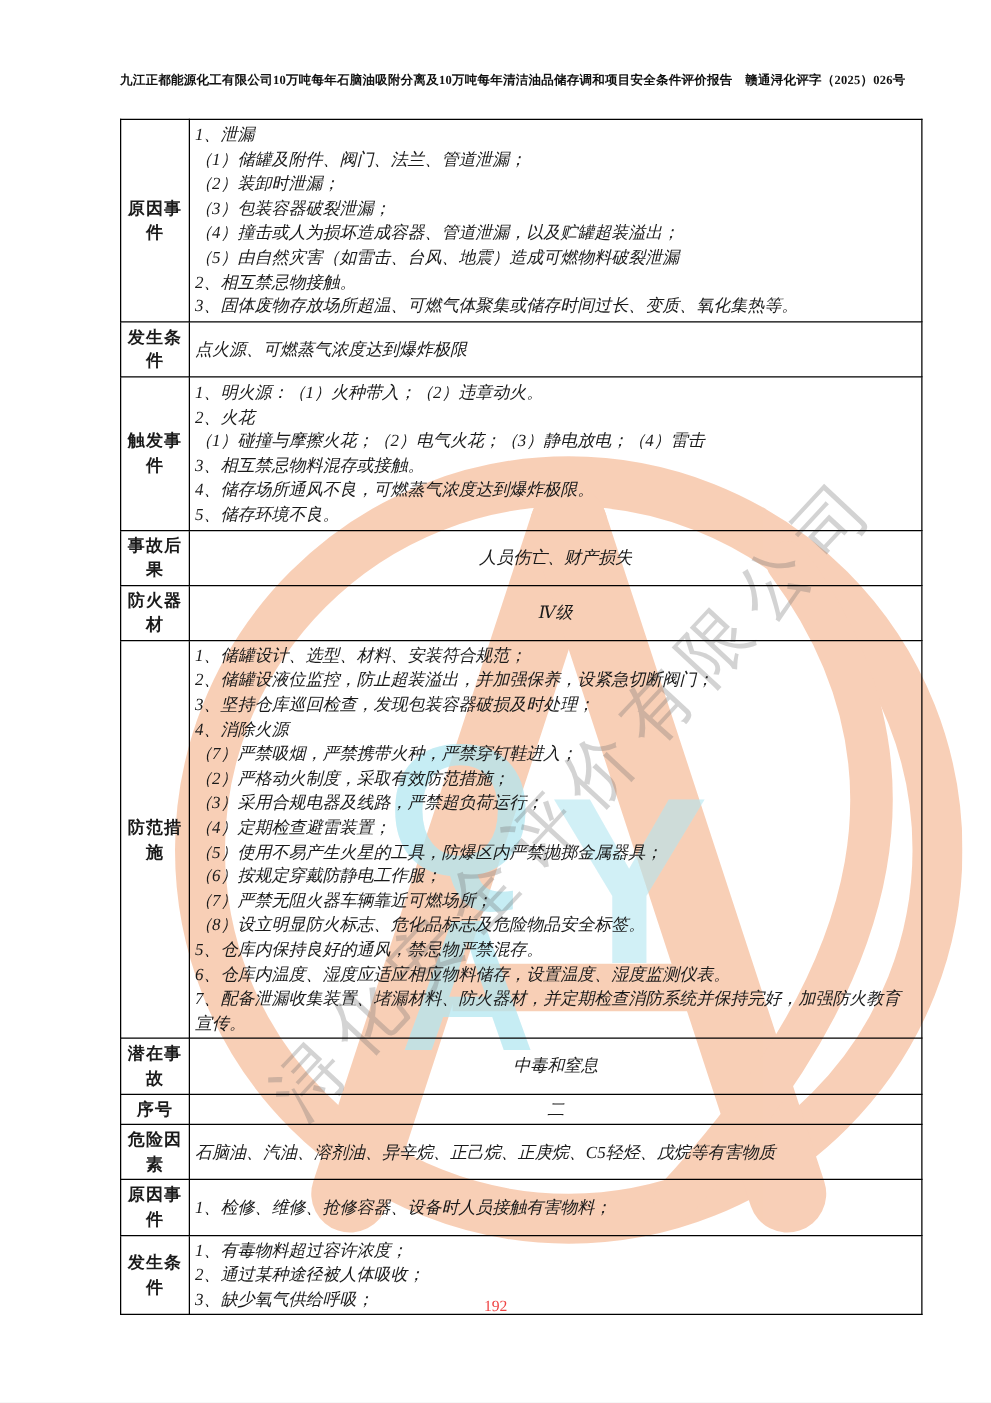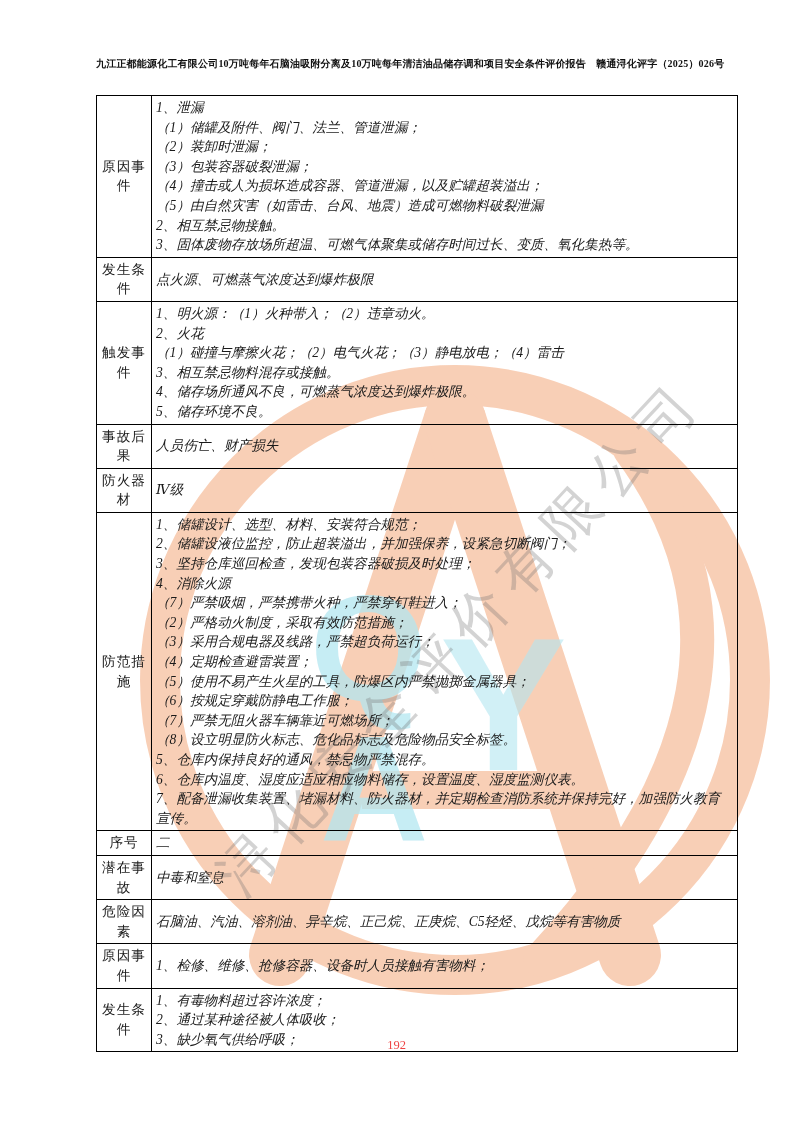--- a/index.html
+++ b/index.html
@@ -35,25 +35,25 @@
     border-collapse:collapse;table-layout:fixed;
     background:transparent;
   }
   table.doc-table td{
     border:1.4px solid #000;
     vertical-align:middle;
     font-size:13.6px;line-height:19.6px;
     padding:2px 4px;
   }
   td.lbl{
-    width:46px;text-align:center;font-weight:normal;
+    width:46px;text-align:center;font-weight:bold;
     padding:3px 8px;letter-spacing:1px;
   }
   td.val{padding:2px 4px 2px 7px;font-style:italic;}
-  td.val.center{text-align:left;}
+  td.val.center{text-align:center;}
   td.val.left{text-align:left;}
   .page-footer{
     position:absolute;left:0;top:1038px;width:100%;
     text-align:center;font-size:12.5px;color:#ef4444;
   }
 </style>
 </head>
 <body>
 
 <div class="page">
@@ -138,29 +138,29 @@
               <div>（5）使用不易产生火星的工具，防爆区内严禁抛掷金属器具；</div>
               <div>（6）按规定穿戴防静电工作服；</div>
               <div>（7）严禁无阻火器车辆靠近可燃场所；</div>
               <div>（8）设立明显防火标志、危化品标志及危险物品安全标签。</div>
               <div>5、仓库内保持良好的通风，禁忌物严禁混存。</div>
               <div>6、仓库内温度、湿度应适应相应物料储存，设置温度、湿度监测仪表。</div>
               <div>7、配备泄漏收集装置、堵漏材料、防火器材，并定期检查消防系统并保持完好，加强防火教育宣传。</div>
             </td>
           </tr>
           <tr>
+            <td class="lbl">潜在事故</td>
+            <td class="val center">
+              <div>中毒和窒息</div>
+            </td>
+          </tr>
+          <tr>
             <td class="lbl">序号</td>
             <td class="val center">
               <div>二</div>
-            </td>
-          </tr>
-          <tr>
-            <td class="lbl">潜在事故</td>
-            <td class="val center">
-              <div>中毒和窒息</div>
             </td>
           </tr>
           <tr>
             <td class="lbl">危险因素</td>
             <td class="val left">
               <div>石脑油、汽油、溶剂油、异辛烷、正己烷、正庚烷、C5轻烃、戊烷等有害物质</div>
             </td>
           </tr>
           <tr>
             <td class="lbl">原因事件</td>

